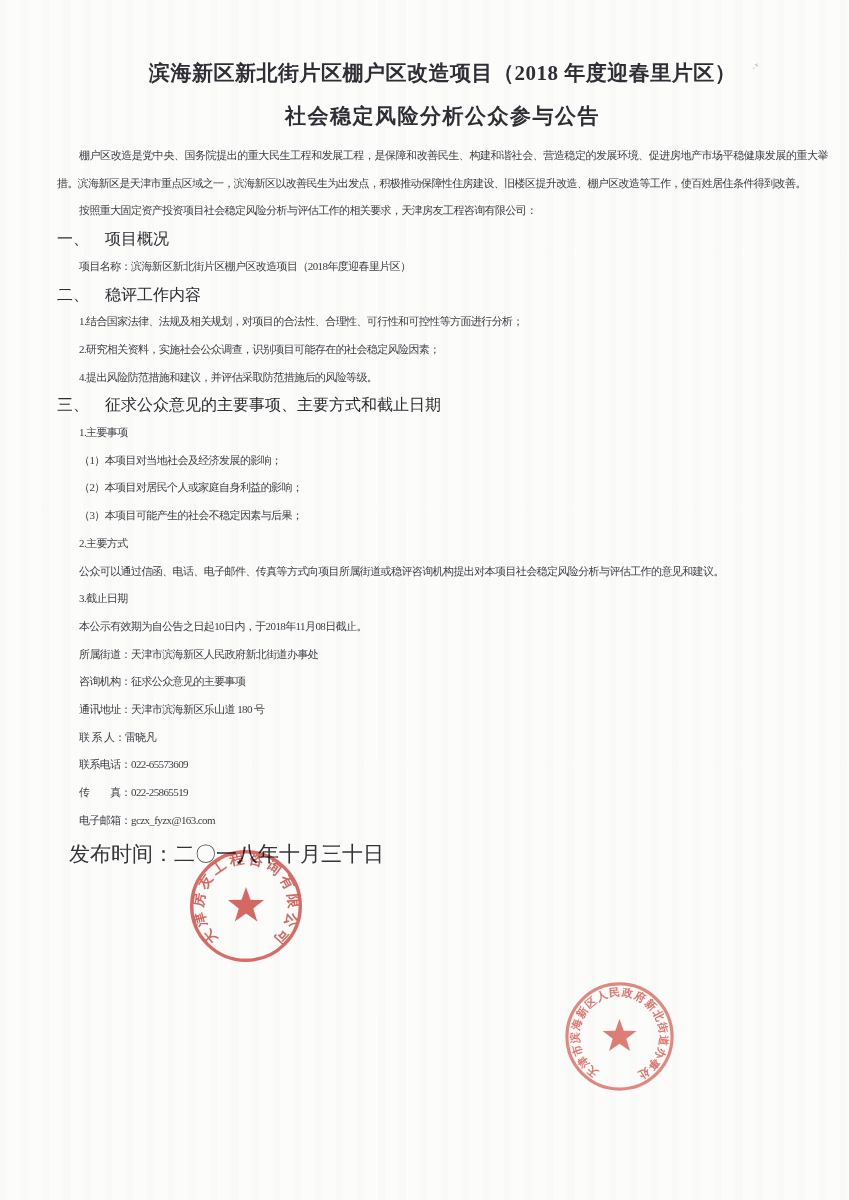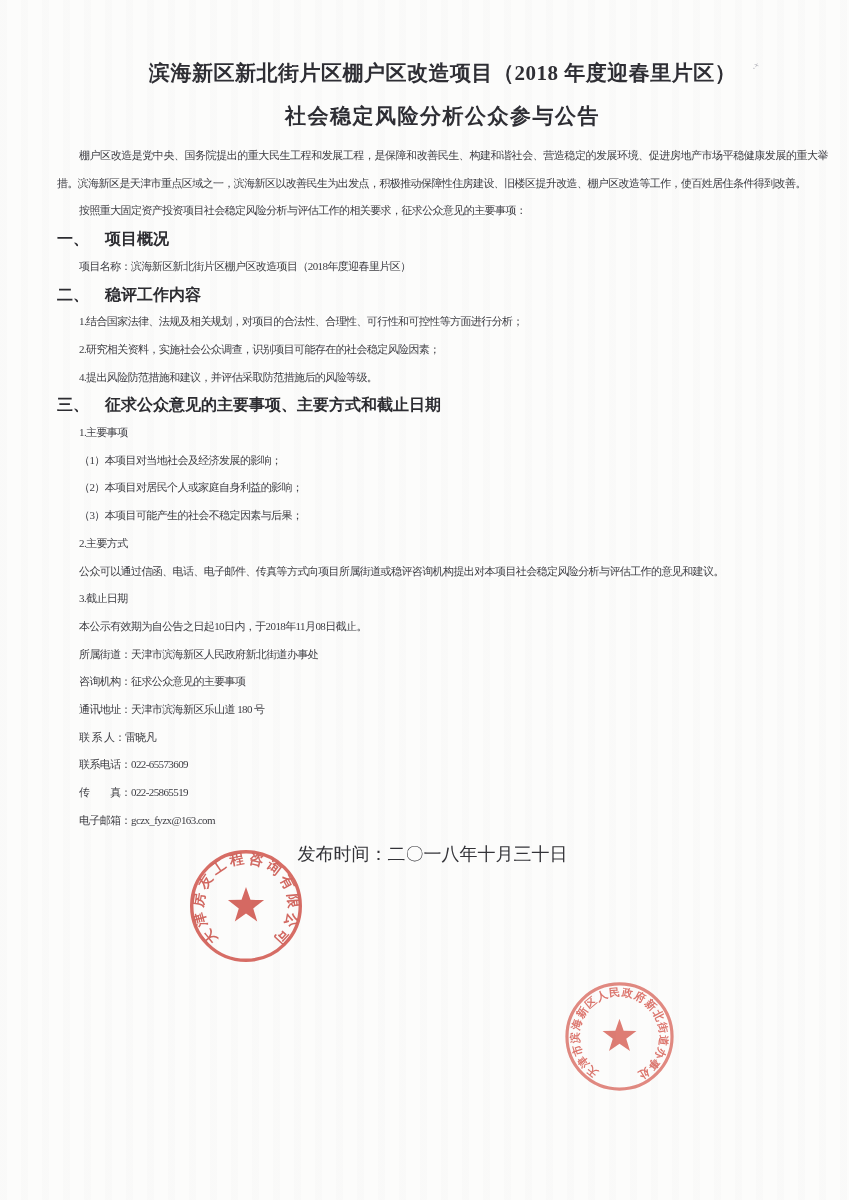--- a/index.html
+++ b/index.html
@@ -44,33 +44,33 @@
   .body-text{ margin-top:11px; }
   .body-text p{
     margin:0;
     font-size:11px;
     letter-spacing:-0.6px;
     line-height:27.7px;
     text-align:justify;
   }
   .p{ text-indent:2em; }
   .h{
-    font-weight:700;
+    font-weight:400;
     color:#2c2c31;
     font-family:"Liberation Sans","DejaVu Sans",sans-serif;
     font-size:16px !important;
     letter-spacing:0 !important;
   }
   .footer-line{
-    margin:0;
+    margin:12px;
     padding-right:20px;
     margin-top:6px;
-    font-size:18px;
+    font-size:21px;
     line-height:27.7px;
-    text-align:center;
+    text-align:left;
     color:#333338;
   }
   .stamp{
     position:absolute;
     mix-blend-mode:multiply;
     pointer-events:none;
   }
   .stamp-company{ left:186px; top:846px; width:120px; height:120px; }
   .stamp-gov{ left:562px; top:979px; width:115px; height:115px; }
   .scan-artifact{
@@ -87,21 +87,21 @@
 <div class="page">
 
   <span class="scan-artifact">·˟</span>
 
   <div class="content">
     <h1 class="doc-title">滨海新区新北街片区棚户区改造项目（2018 年度迎春里片区）</h1>
     <h2 class="doc-subtitle">社会稳定风险分析公众参与公告</h2>
 
     <div class="body-text">
       <p class="p">棚户区改造是党中央、国务院提出的重大民生工程和发展工程，是保障和改善民生、构建和谐社会、营造稳定的发展环境、促进房地产市场平稳健康发展的重大举措。滨海新区是天津市重点区域之一，滨海新区以改善民生为出发点，积极推动保障性住房建设、旧楼区提升改造、棚户区改造等工作，使百姓居住条件得到改善。</p>
-      <p class="p">按照重大固定资产投资项目社会稳定风险分析与评估工作的相关要求，征求公众意见的主要事项：</p>
+      <p class="p">按照重大固定资产投资项目社会稳定风险分析与评估工作的相关要求，天津房友工程咨询有限公司：</p>
       <p class="h">一、　项目概况</p>
       <p class="p">项目名称：滨海新区新北街片区棚户区改造项目（2018年度迎春里片区）</p>
       <p class="h">二、　稳评工作内容</p>
       <p class="p">1.结合国家法律、法规及相关规划，对项目的合法性、合理性、可行性和可控性等方面进行分析；</p>
       <p class="p">2.研究相关资料，实施社会公众调查，识别项目可能存在的社会稳定风险因素；</p>
       <p class="p">4.提出风险防范措施和建议，并评估采取防范措施后的风险等级。</p>
       <p class="h">三、　征求公众意见的主要事项、主要方式和截止日期</p>
       <p class="p">1.主要事项</p>
       <p class="p">（1）本项目对当地社会及经济发展的影响；</p>
       <p class="p">（2）本项目对居民个人或家庭自身利益的影响；</p>

